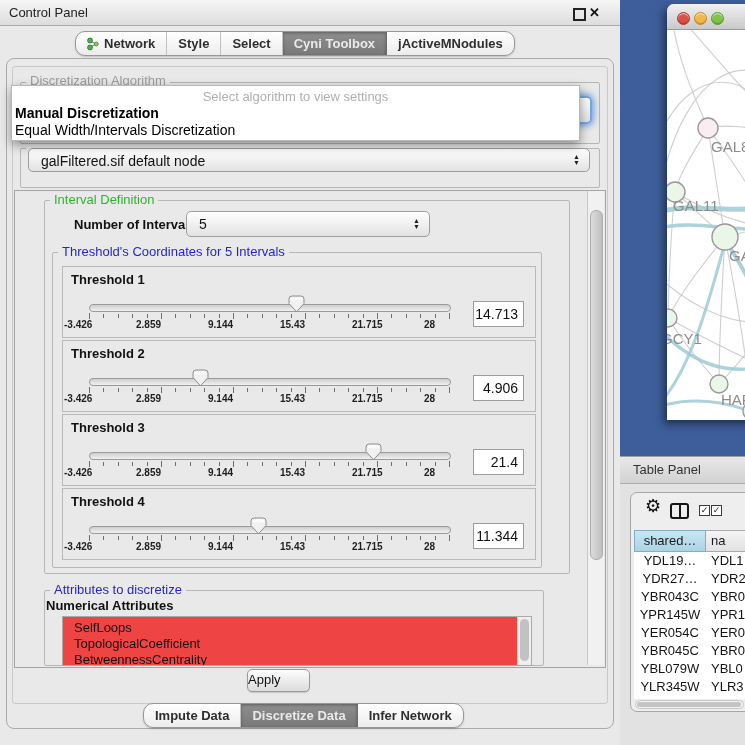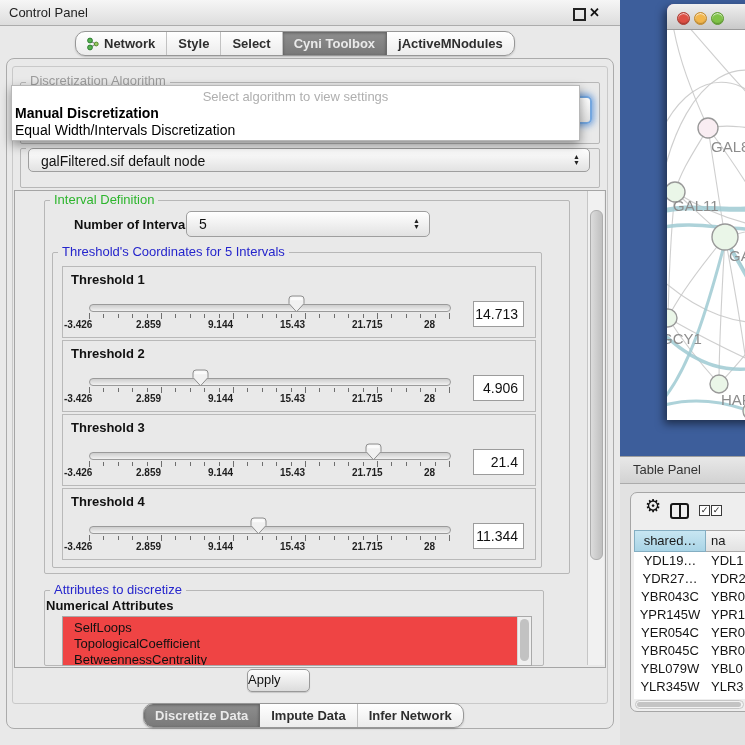--- a/index.html
+++ b/index.html
@@ -337,25 +337,25 @@
         <div class="list-item">BetweennessCentrality</div>
       </div>
     <div class="attr-sb">
         <div class="attr-sb-thumb"></div>
       </div>
   </div>
 
   <div class="abs pushbtn" style="left:247px;top:669px;width:61px;height:21px;line-height:20px">Apply</div>
 
   <div class="abs segbar" id="bottom-tabs" style="left:143px;top:703px">
+      <div class="seg">
+        <span>Impute Data</span>
+      </div>
       <div class="seg sel">
         <span>Discretize Data</span>
-      </div>
-      <div class="seg">
-        <span>Impute Data</span>
       </div>
       <div class="seg">
         <span>Infer Network</span>
       </div>
     </div>
 
   <div class="abs popup">
     <div class="popup-hint">Select algorithm to view settings</div>
     <div id="popup-items">
         <div class="popup-item b" style="top: 19px;">Manual Discretization</div>

